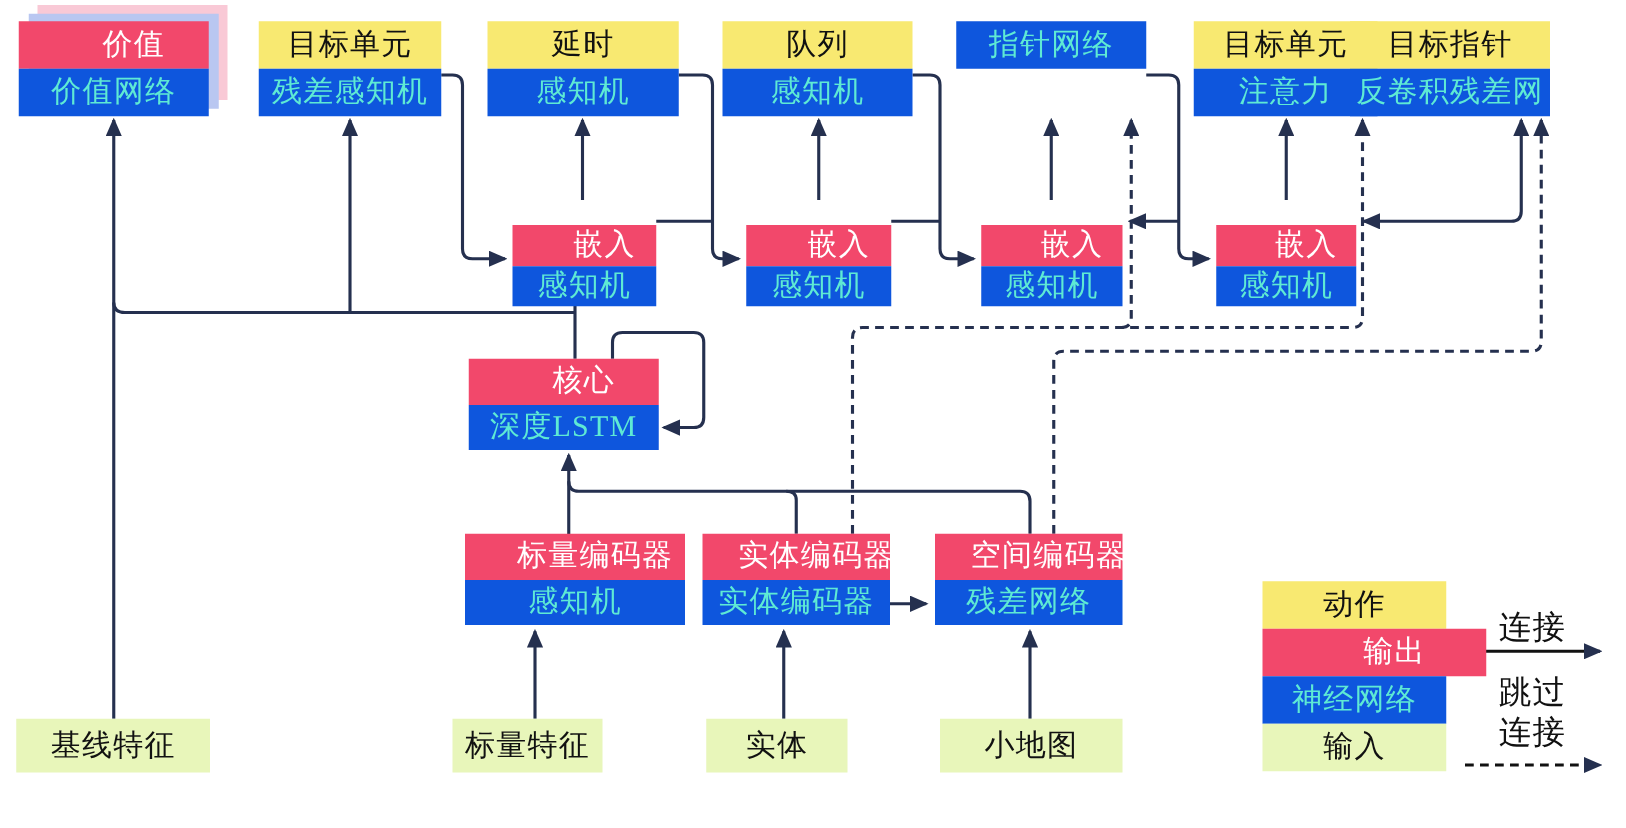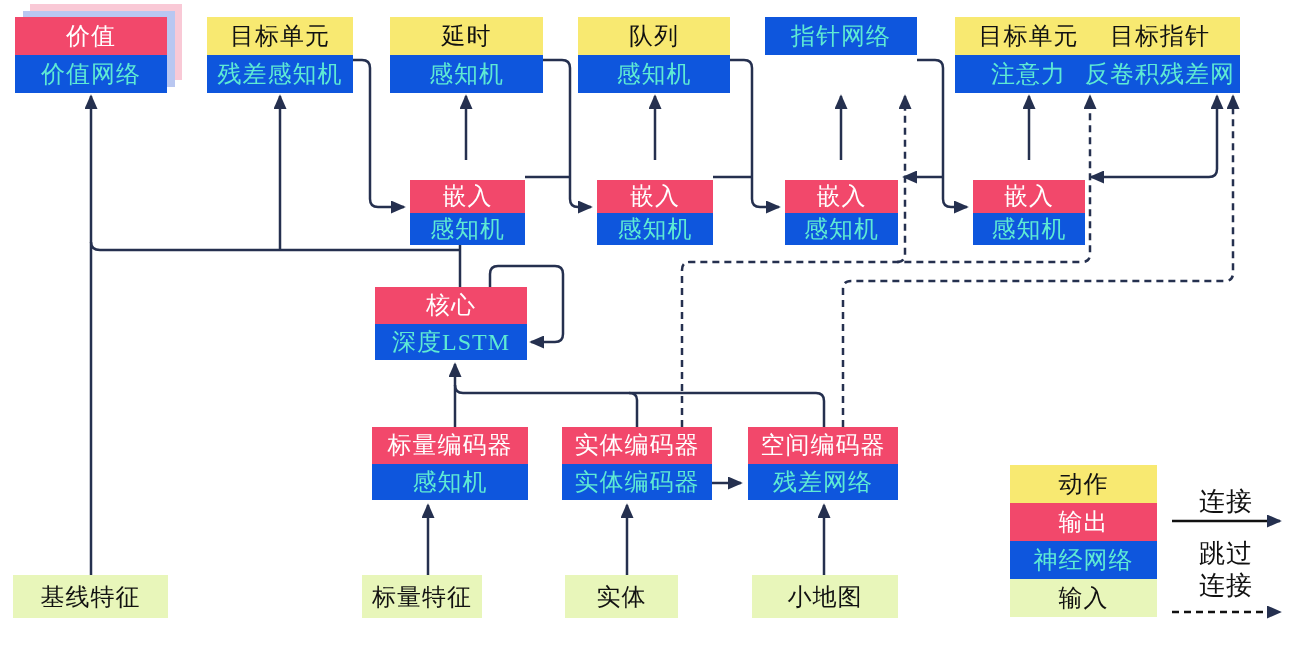--- a/index.html
+++ b/index.html
@@ -3,21 +3,21 @@
 <meta charset="utf-8">
 <style>
   html,body{margin:0;padding:0;background:#fff;}
   .canvas{position:relative;width:1301px;height:662px;background:#ffffff;overflow:hidden;
           font-family:"Liberation Serif","DejaVu Serif",serif;}
   svg.wires{position:absolute;left:0;top:0;z-index:1;}
   .node{position:absolute;z-index:3;display:flex;flex-direction:column;}
   .part{display:flex;align-items:center;justify-content:center;
         font-size:24px;letter-spacing:1px;line-height:1;white-space:nowrap;}
   .yellow{background:#f8e971;color:#111111;}
-  .red{background:#f2486b;color:#ffffff;}
+  .red{background:#f2486b;color:#ffffff;padding-left:32px;}
   .blue{background:#0e56dd;color:#5eead4;}
   .green{background:#e8f6ba;color:#111111;}
   .head{top:17px;} .head .part{height:38px;}
   .embed{top:160px;margin-top:20px;} .embed .part{height:32.5px;}
   .core{top:287px;} .core .part{height:36.5px;}
   .encoder{top:427px;} .encoder .part{height:36.5px;}
   .input{top:575px;height:43px;z-index:3;position:absolute;}
   .input .part{height:43px;width:100%;}
   .shadow-layer{position:absolute;z-index:2;}
   .legend-box{position:absolute;left:1010px;top:465px;width:147px;z-index:3;}
@@ -119,21 +119,21 @@
   <div class="node embed" style="left:973px;width:112px">
     <div class="part red">嵌入</div>
     <div class="part blue">感知机</div>
   </div>
 
   <div class="node core" style="left:375px;width:152px">
     <div class="part red">核心</div>
     <div class="part blue">深度LSTM</div>
   </div>
 
-  <div class="node encoder" style="left:372px;width:156px">
+  <div class="node encoder" style="left:372px;width:176px">
     <div class="part red">标量编码器</div>
     <div class="part blue">感知机</div>
   </div>
   <div class="node encoder" style="left:562px;width:150px">
     <div class="part red">实体编码器</div>
     <div class="part blue">实体编码器</div>
   </div>
   <div class="node encoder" style="left:748px;width:150px">
     <div class="part red">空间编码器</div>
     <div class="part blue">残差网络</div>

